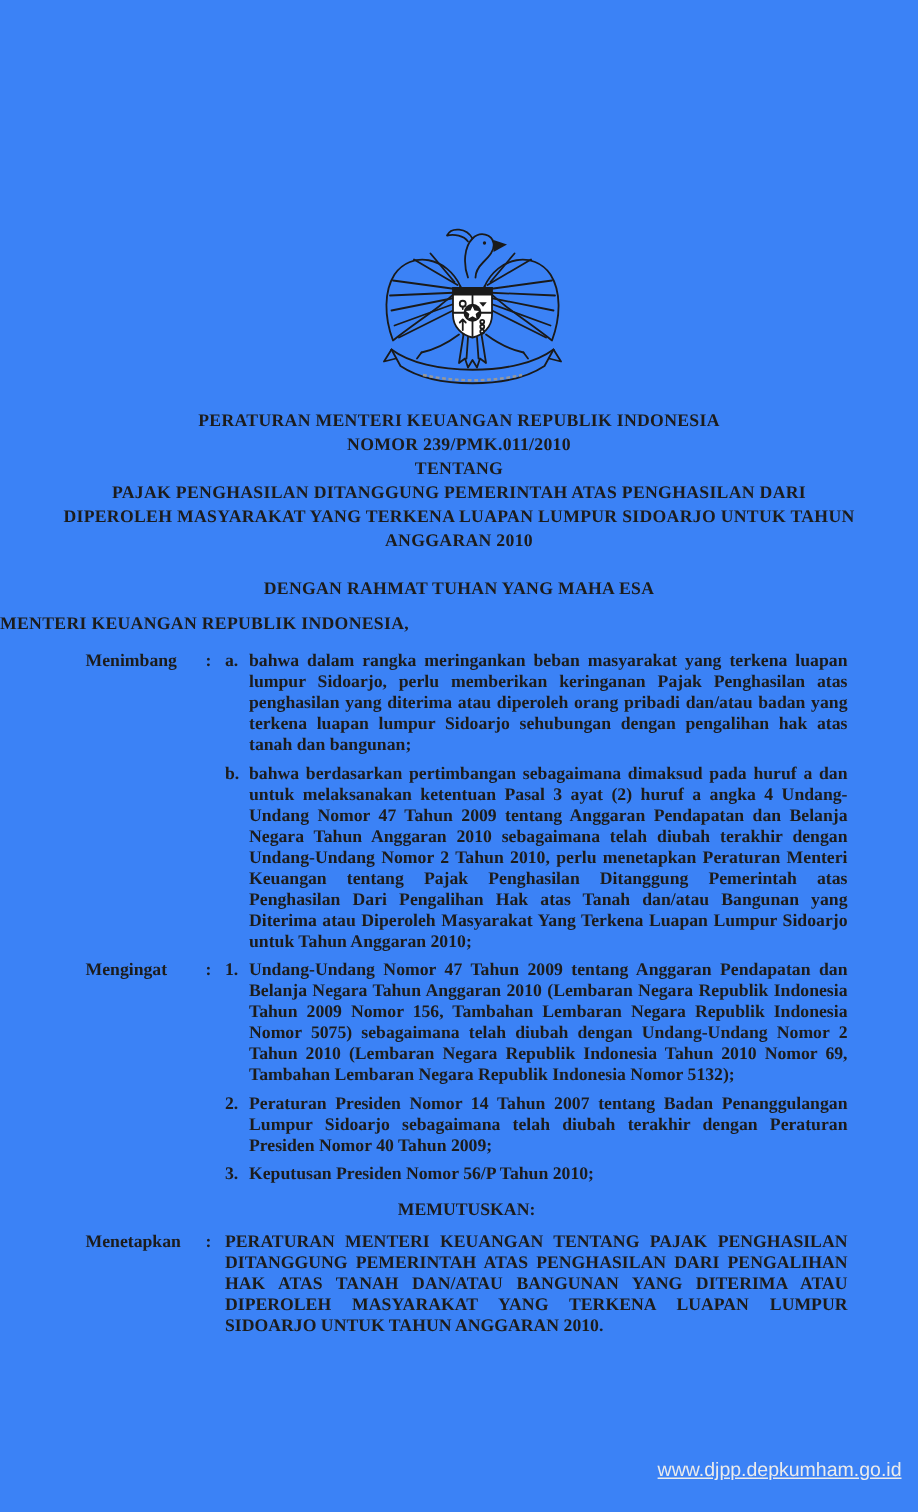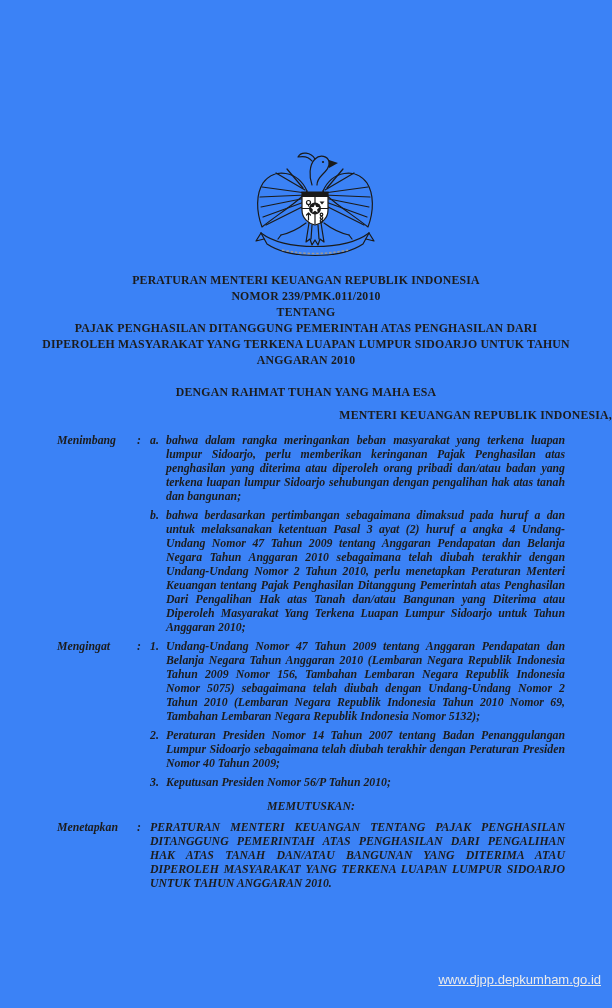--- a/index.html
+++ b/index.html
@@ -41,32 +41,31 @@
     width: 612px;
     text-align: center;
     font-size: 11.8px;
     letter-spacing: 0.2px;
   }
   .authority {
     position: absolute;
     top: 408px;
     left: 0;
     width: 612px;
-    text-align: right;
+    text-align: left;
     font-size: 11.8px;
     letter-spacing: 0.2px;
   }
   .body {
     position: absolute;
     top: 433px;
     left: 57px;
     width: 508px;
     font-size: 11.8px;
     line-height: 14px;
-    font-style: italic;
   }
   .row {
     display: grid;
     grid-template-columns: 80px 13px 1fr;
     align-items: start;
   }
   .lbl { text-align: left; }
   .sep { text-align: left; }
   .item {
     display: grid;

